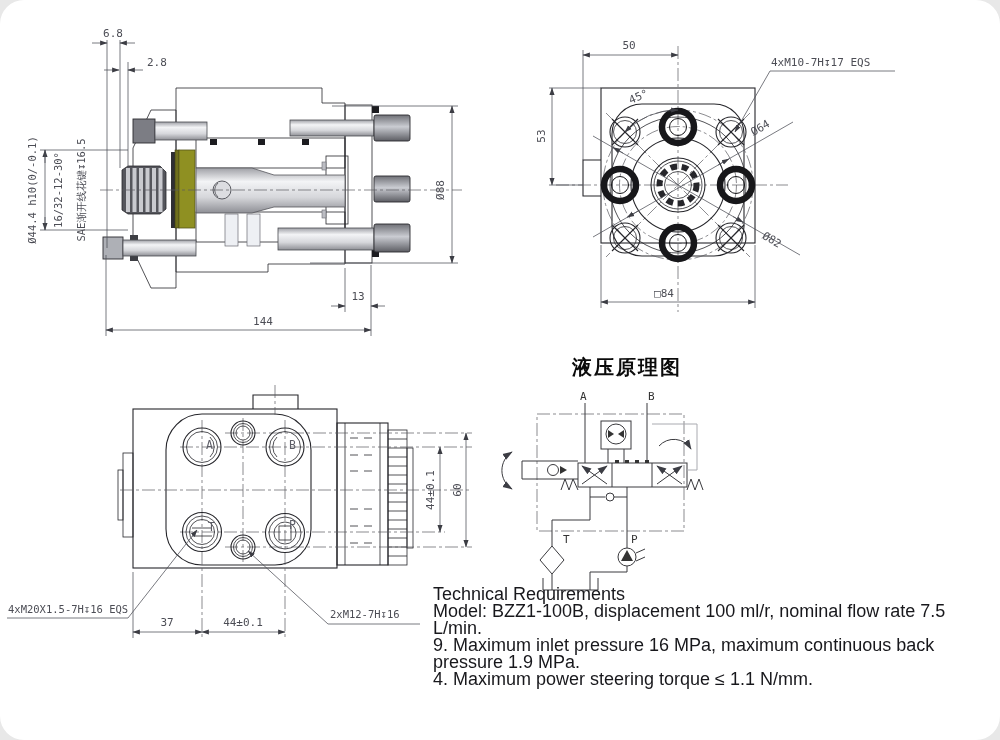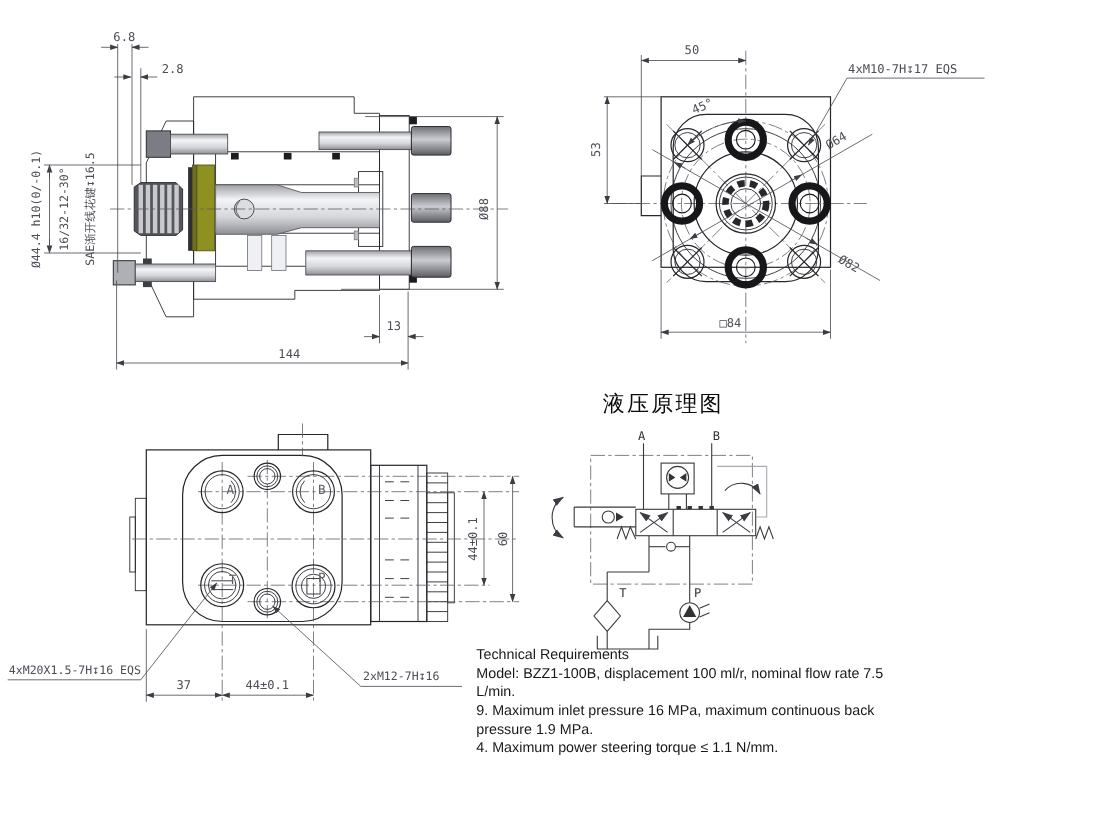--- a/index.html
+++ b/index.html
@@ -1,38 +1,38 @@
 <!DOCTYPE html>
 <html><head>
 <meta charset="utf-8">
 <style>
   * { margin:0; padding:0; box-sizing:border-box; }
   html,body { background:#e8e8e8; }
   #page {
     position:relative; width:1000px; height:740px; background:#ffffff;
-    font-family:"Liberation Sans", sans-serif; overflow:hidden;
+    font-family:"Liberation Sans", sans-serif; overflow:hidden;border-radius:24px;
   }
   svg { position:absolute; overflow:visible; }
   .ln   { stroke:#26262b; stroke-width:1.1; fill:none; }
   .lnt  { stroke:#26262b; stroke-width:0.8; fill:none; }
   .dimln{ stroke:#4c4d55; stroke-width:0.75; fill:none; }
   .cl   { stroke:#5a5a60; stroke-width:0.7; fill:none; stroke-dasharray:13 3 3 3; }
   .dimtext { font-family:"DejaVu Sans Mono", monospace; font-size:11px; fill:#4c4d55; }
   .dimtext.sm { font-size:10.5px; }
   .portlabel { font-family:"DejaVu Sans Mono", monospace; font-size:11.5px; fill:#5c5d66; }
   .schln { stroke:#3a3a3e; stroke-width:1; fill:none; }
   .schgray { stroke:#a9aab0; stroke-width:1; fill:none; }
   .schtext { font-family:"DejaVu Sans Mono", monospace; font-size:11px; fill:#333; }
   #schematic-title {
-    position:absolute; left:548px; top:354px; font-size:20px; font-weight:normal;
+    position:absolute; left:572px; top:354px; font-size:20px; font-weight:bold;
     letter-spacing:2px; color:#0a0a0a; font-family:"Liberation Sans", sans-serif;
   }
   #tech-block {
     position:absolute; left:433px; top:586px; width:380px;
-    font-size:13px; line-height:17px; color:#18181c;
+    font-size:18px; line-height:17px; color:#18181c;
   }
   #tech-block div { white-space:nowrap; }
 </style>
 </head>
 <body>
 
 <div id="page">
 
   <svg width="0" height="0">
     <defs>

